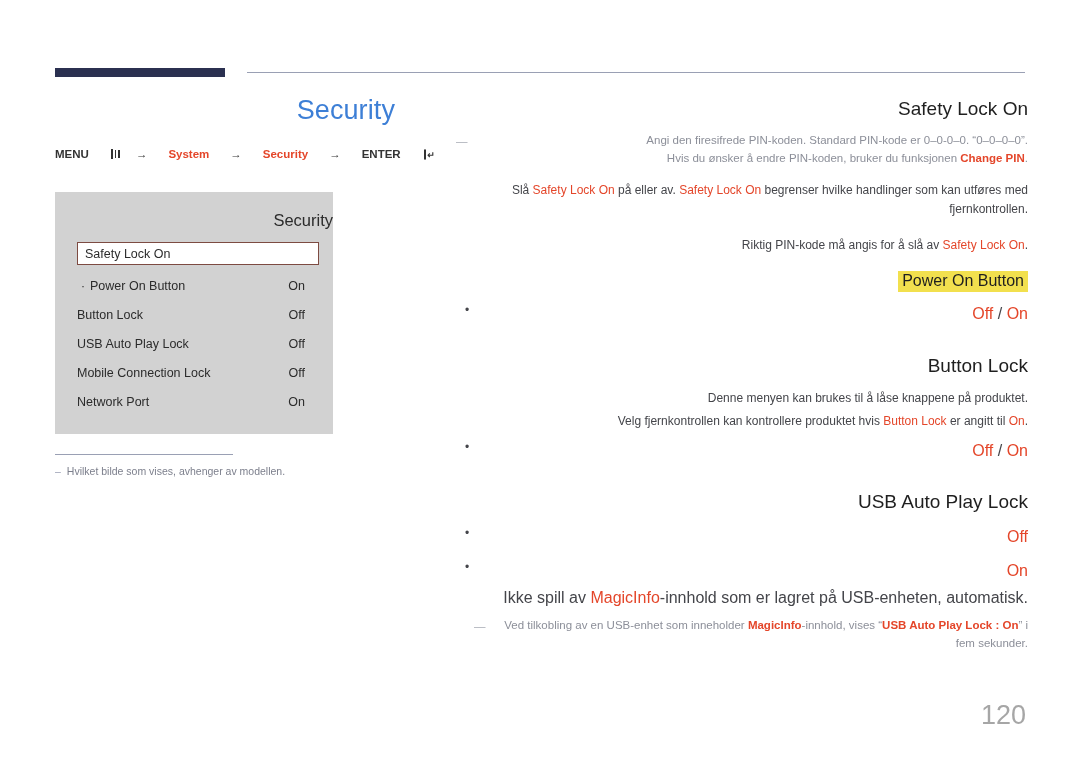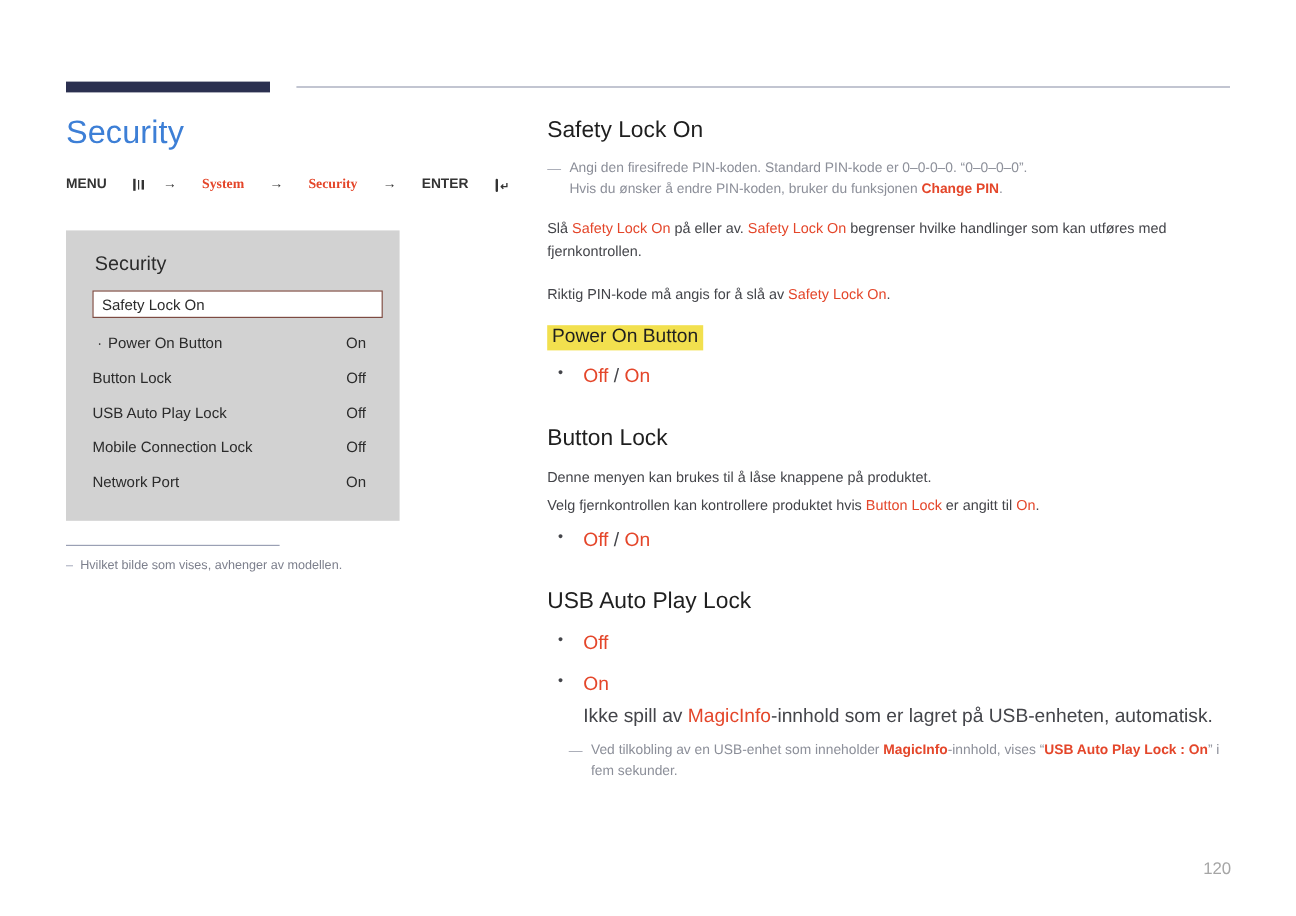--- a/index.html
+++ b/index.html
@@ -12,20 +12,21 @@
     height: 763px;
     background: #ffffff;
     font-family: "Liberation Sans", sans-serif;
     color: #3c3c3c;
     overflow: hidden;
     position: relative;
   }
   .page {
     position: absolute;
     inset: 0;
+    text-align: right;
   }
 
   
   .header-rule {
     position: absolute;
     left: 55px;
     top: 68px;
     width: 970px;
     height: 10px;
   }
@@ -63,21 +64,21 @@
   .menu-path {
     font-size: 11.5px;
     color: #333333;
     font-weight: bold;
     margin-bottom: 32px;
     display: flex;
     align-items: center;
     gap: 20px;
     white-space: nowrap;
   }
-  .menu-path .pth-red { color: #e4462a; font-family: Liberation Serif, serif; }
+  .menu-path .pth-red { color: #e4462a; }
   .arrow { color: #333; font-weight: normal; padding: 0 1px; }
 
   .icon-menu {
     display: inline-block;
     width: 13px;
     height: 10px;
     border: 1.4px solid #333;
     position: relative;
     box-sizing: border-box;
     margin: 0 2px;
@@ -252,21 +253,21 @@
   }
   .bullets .spaced { margin-bottom: 9px; }
 
   .note.indented { margin-left: 18px; margin-top: 6px; }
 
   
   .page-number {
     position: absolute;
     right: 54px;
     bottom: 32px;
-    font-size: 14px;
+    font-size: 27px;
     color: #a6a6a6;
   }
 </style>
 </head>
 <body>
 
 <div class="page">
 
   <div class="header-rule">
     <div class="thick"></div>

